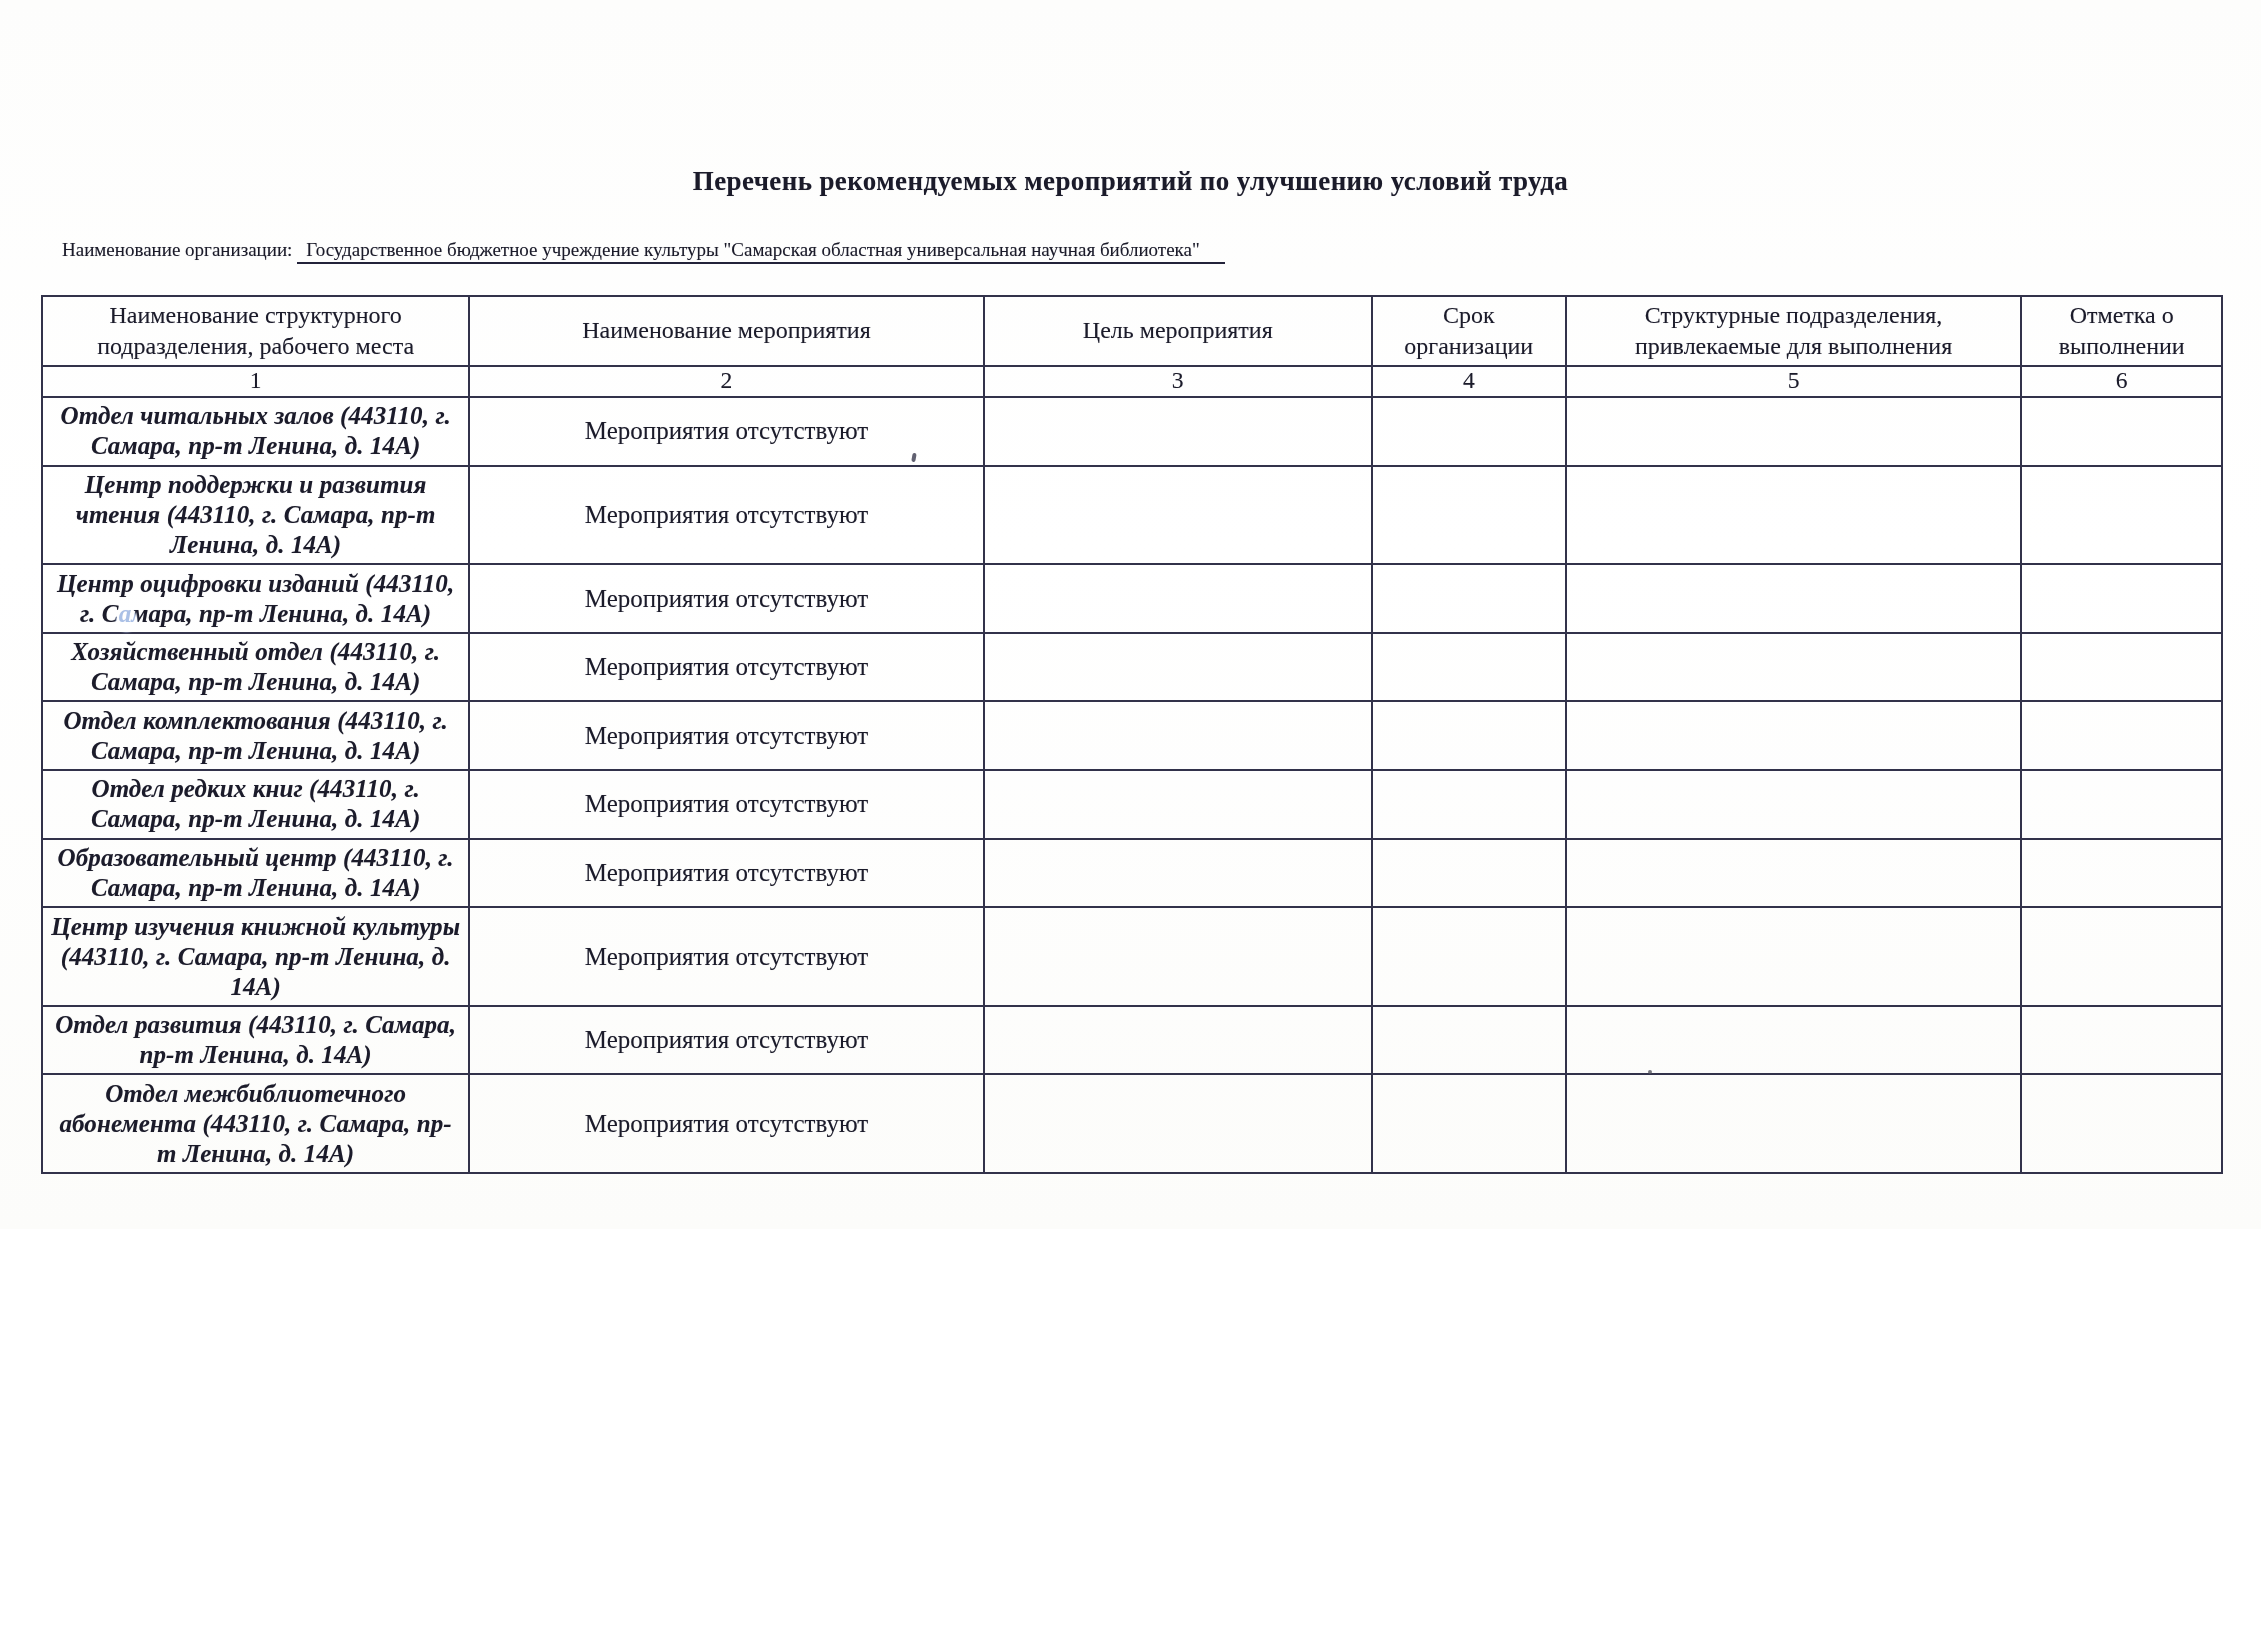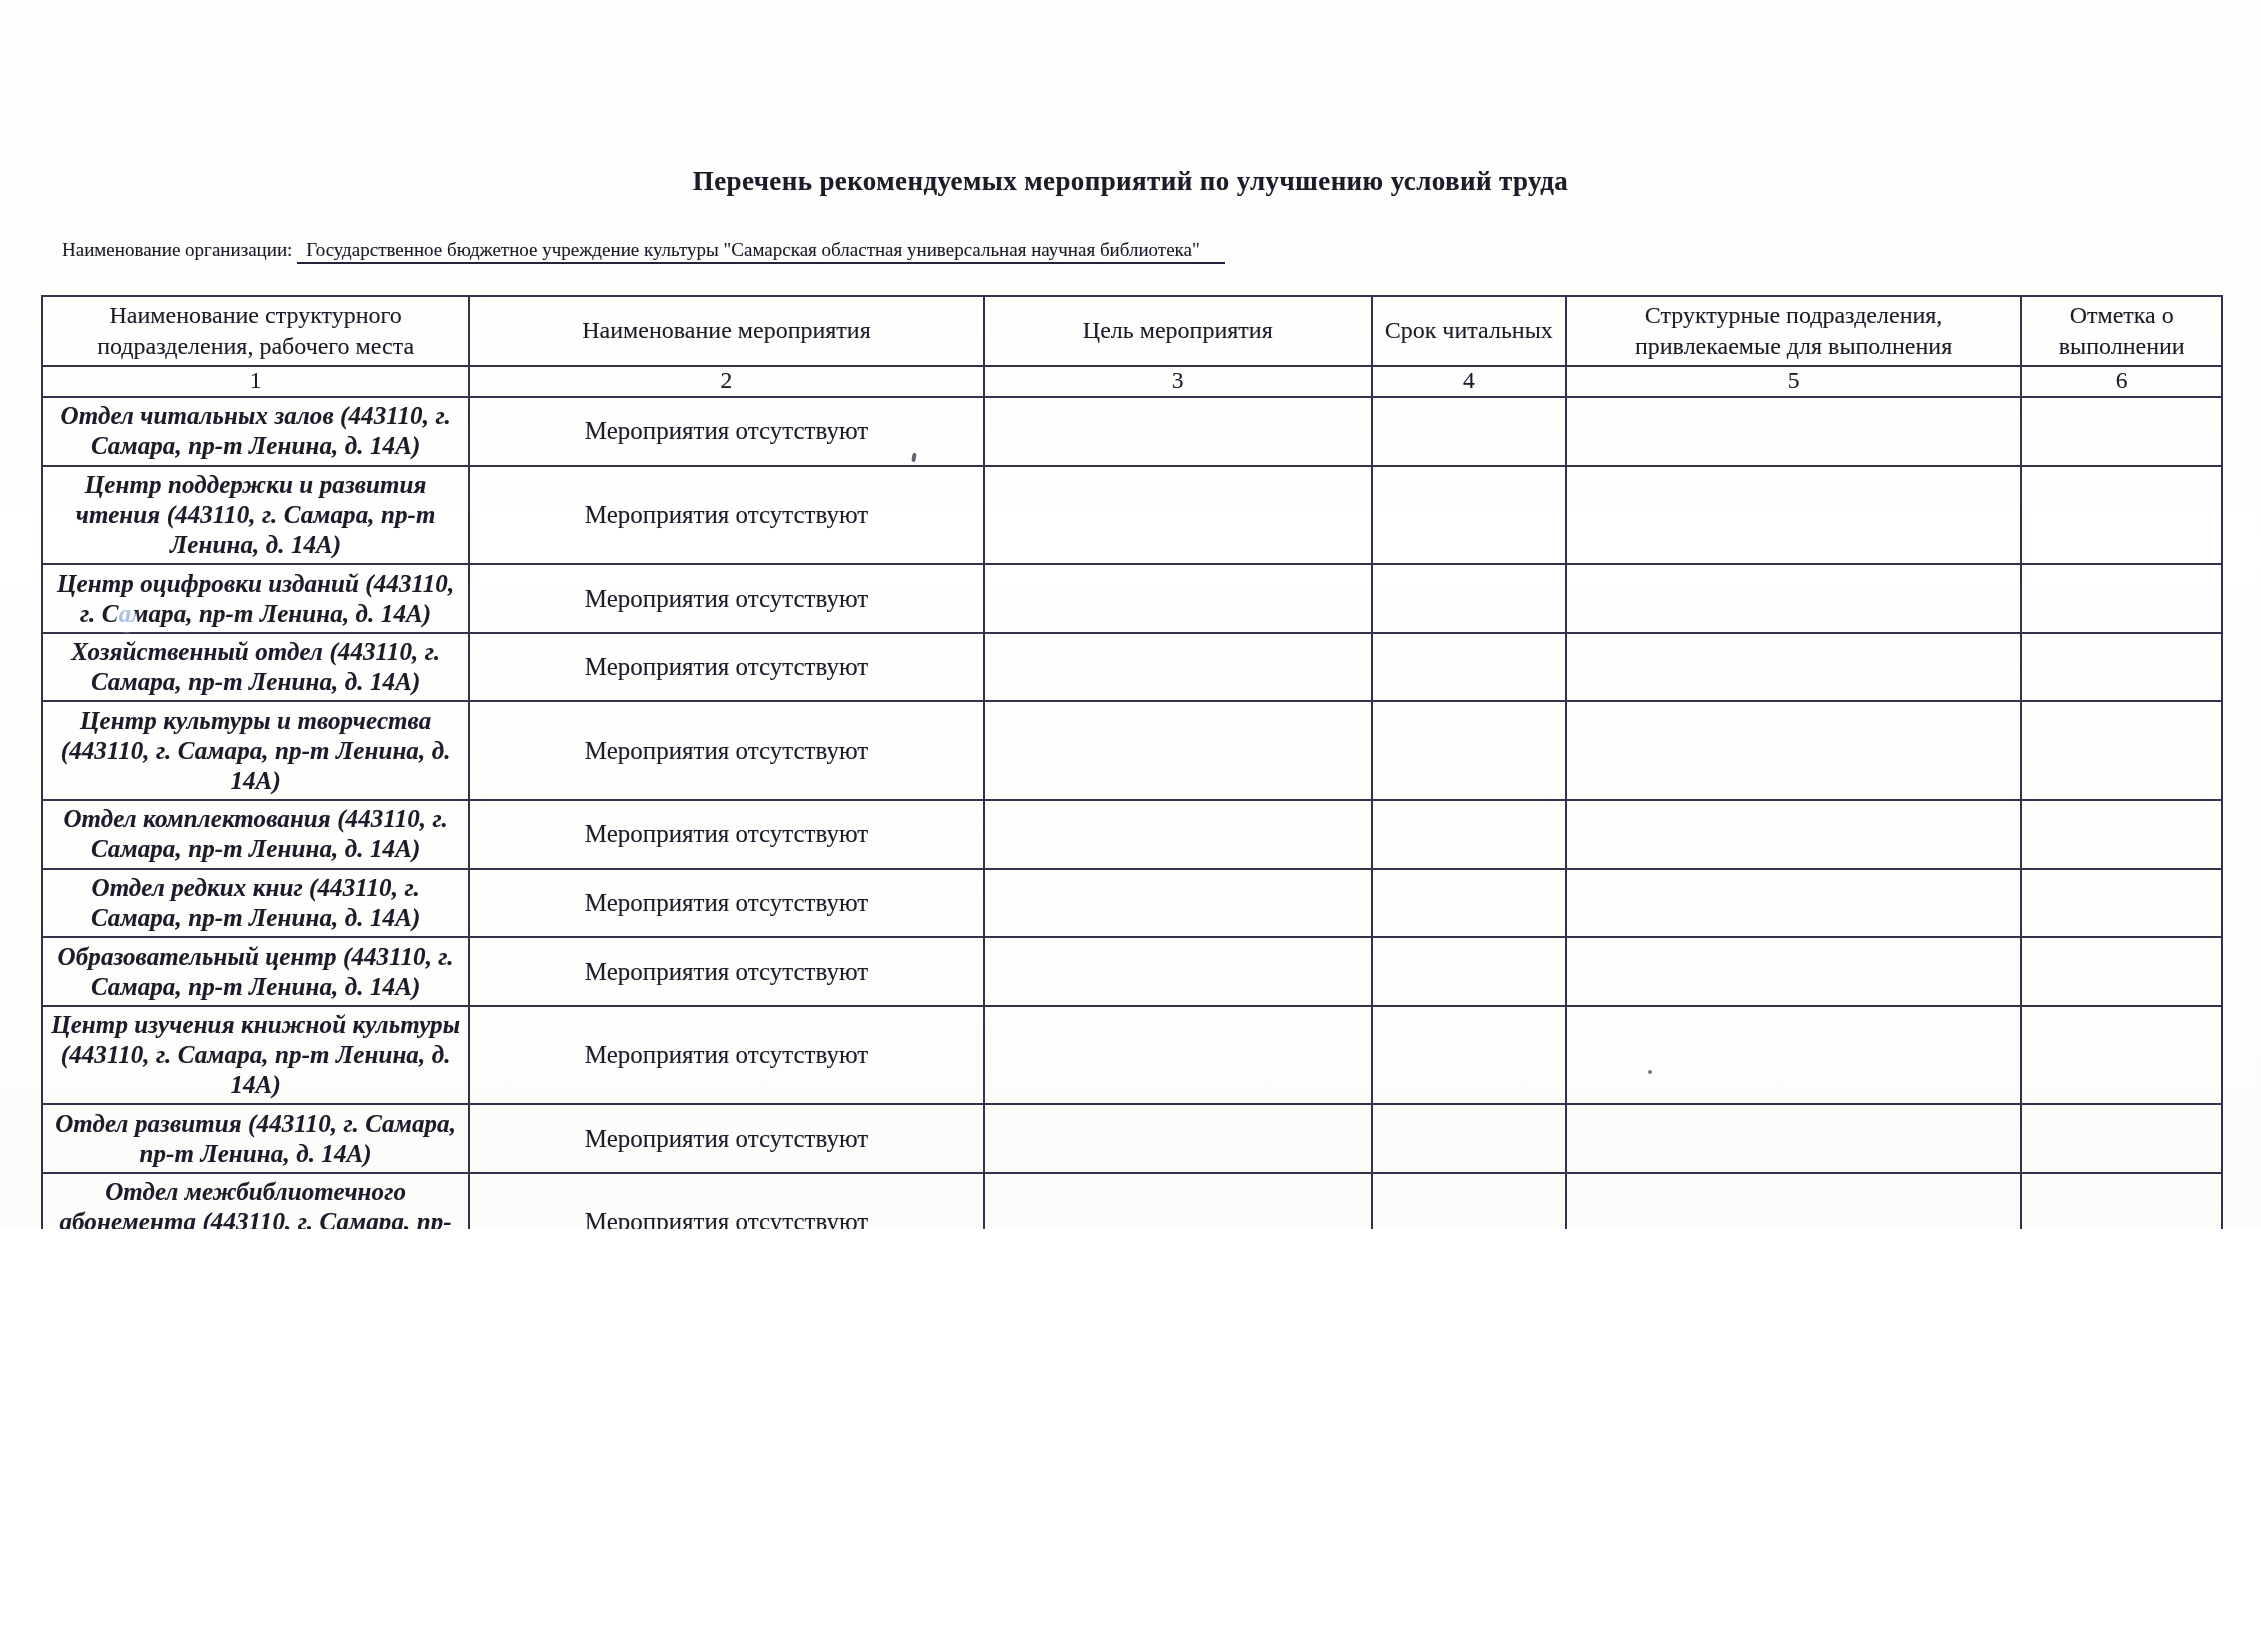--- a/index.html
+++ b/index.html
@@ -127,21 +127,21 @@
       <col style="width:17.8%">
       <col style="width:8.9%">
       <col style="width:20.9%">
       <col style="width:9.2%">
     </colgroup>
     <thead>
       <tr class="head-row">
         <th>Наименование структурного подразделения, рабочего места</th>
         <th>Наименование мероприятия</th>
         <th>Цель мероприятия</th>
-        <th>Срок читальных</th>
+        <th>Срок организации</th>
         <th>Структурные подразделения, привлекаемые для выполнения</th>
         <th>Отметка о выполнении</th>
       </tr>
       <tr class="num-row">
         <td>1</td>
         <td>2</td>
         <td>3</td>
         <td>4</td>
         <td>5</td>
         <td>6</td>
@@ -167,28 +167,20 @@
       <tr class="body-row">
         <td class="dept">Центр оцифровки изданий (443110, г. Самара, пр-т Ленина, д. 14А)</td>
         <td class="measure">Мероприятия отсутствуют</td>
         <td></td>
         <td></td>
         <td></td>
         <td></td>
       </tr>
       <tr class="body-row">
         <td class="dept">Хозяйственный отдел (443110, г. Самара, пр-т Ленина, д. 14А)</td>
-        <td class="measure">Мероприятия отсутствуют</td>
-        <td></td>
-        <td></td>
-        <td></td>
-        <td></td>
-      </tr>
-      <tr class="body-row">
-        <td class="dept">Центр культуры и творчества (443110, г. Самара, пр-т Ленина, д. 14А)</td>
         <td class="measure">Мероприятия отсутствуют</td>
         <td></td>
         <td></td>
         <td></td>
         <td></td>
       </tr>
       <tr class="body-row">
         <td class="dept">Отдел комплектования (443110, г. Самара, пр-т Ленина, д. 14А)</td>
         <td class="measure">Мероприятия отсутствуют</td>
         <td></td>

